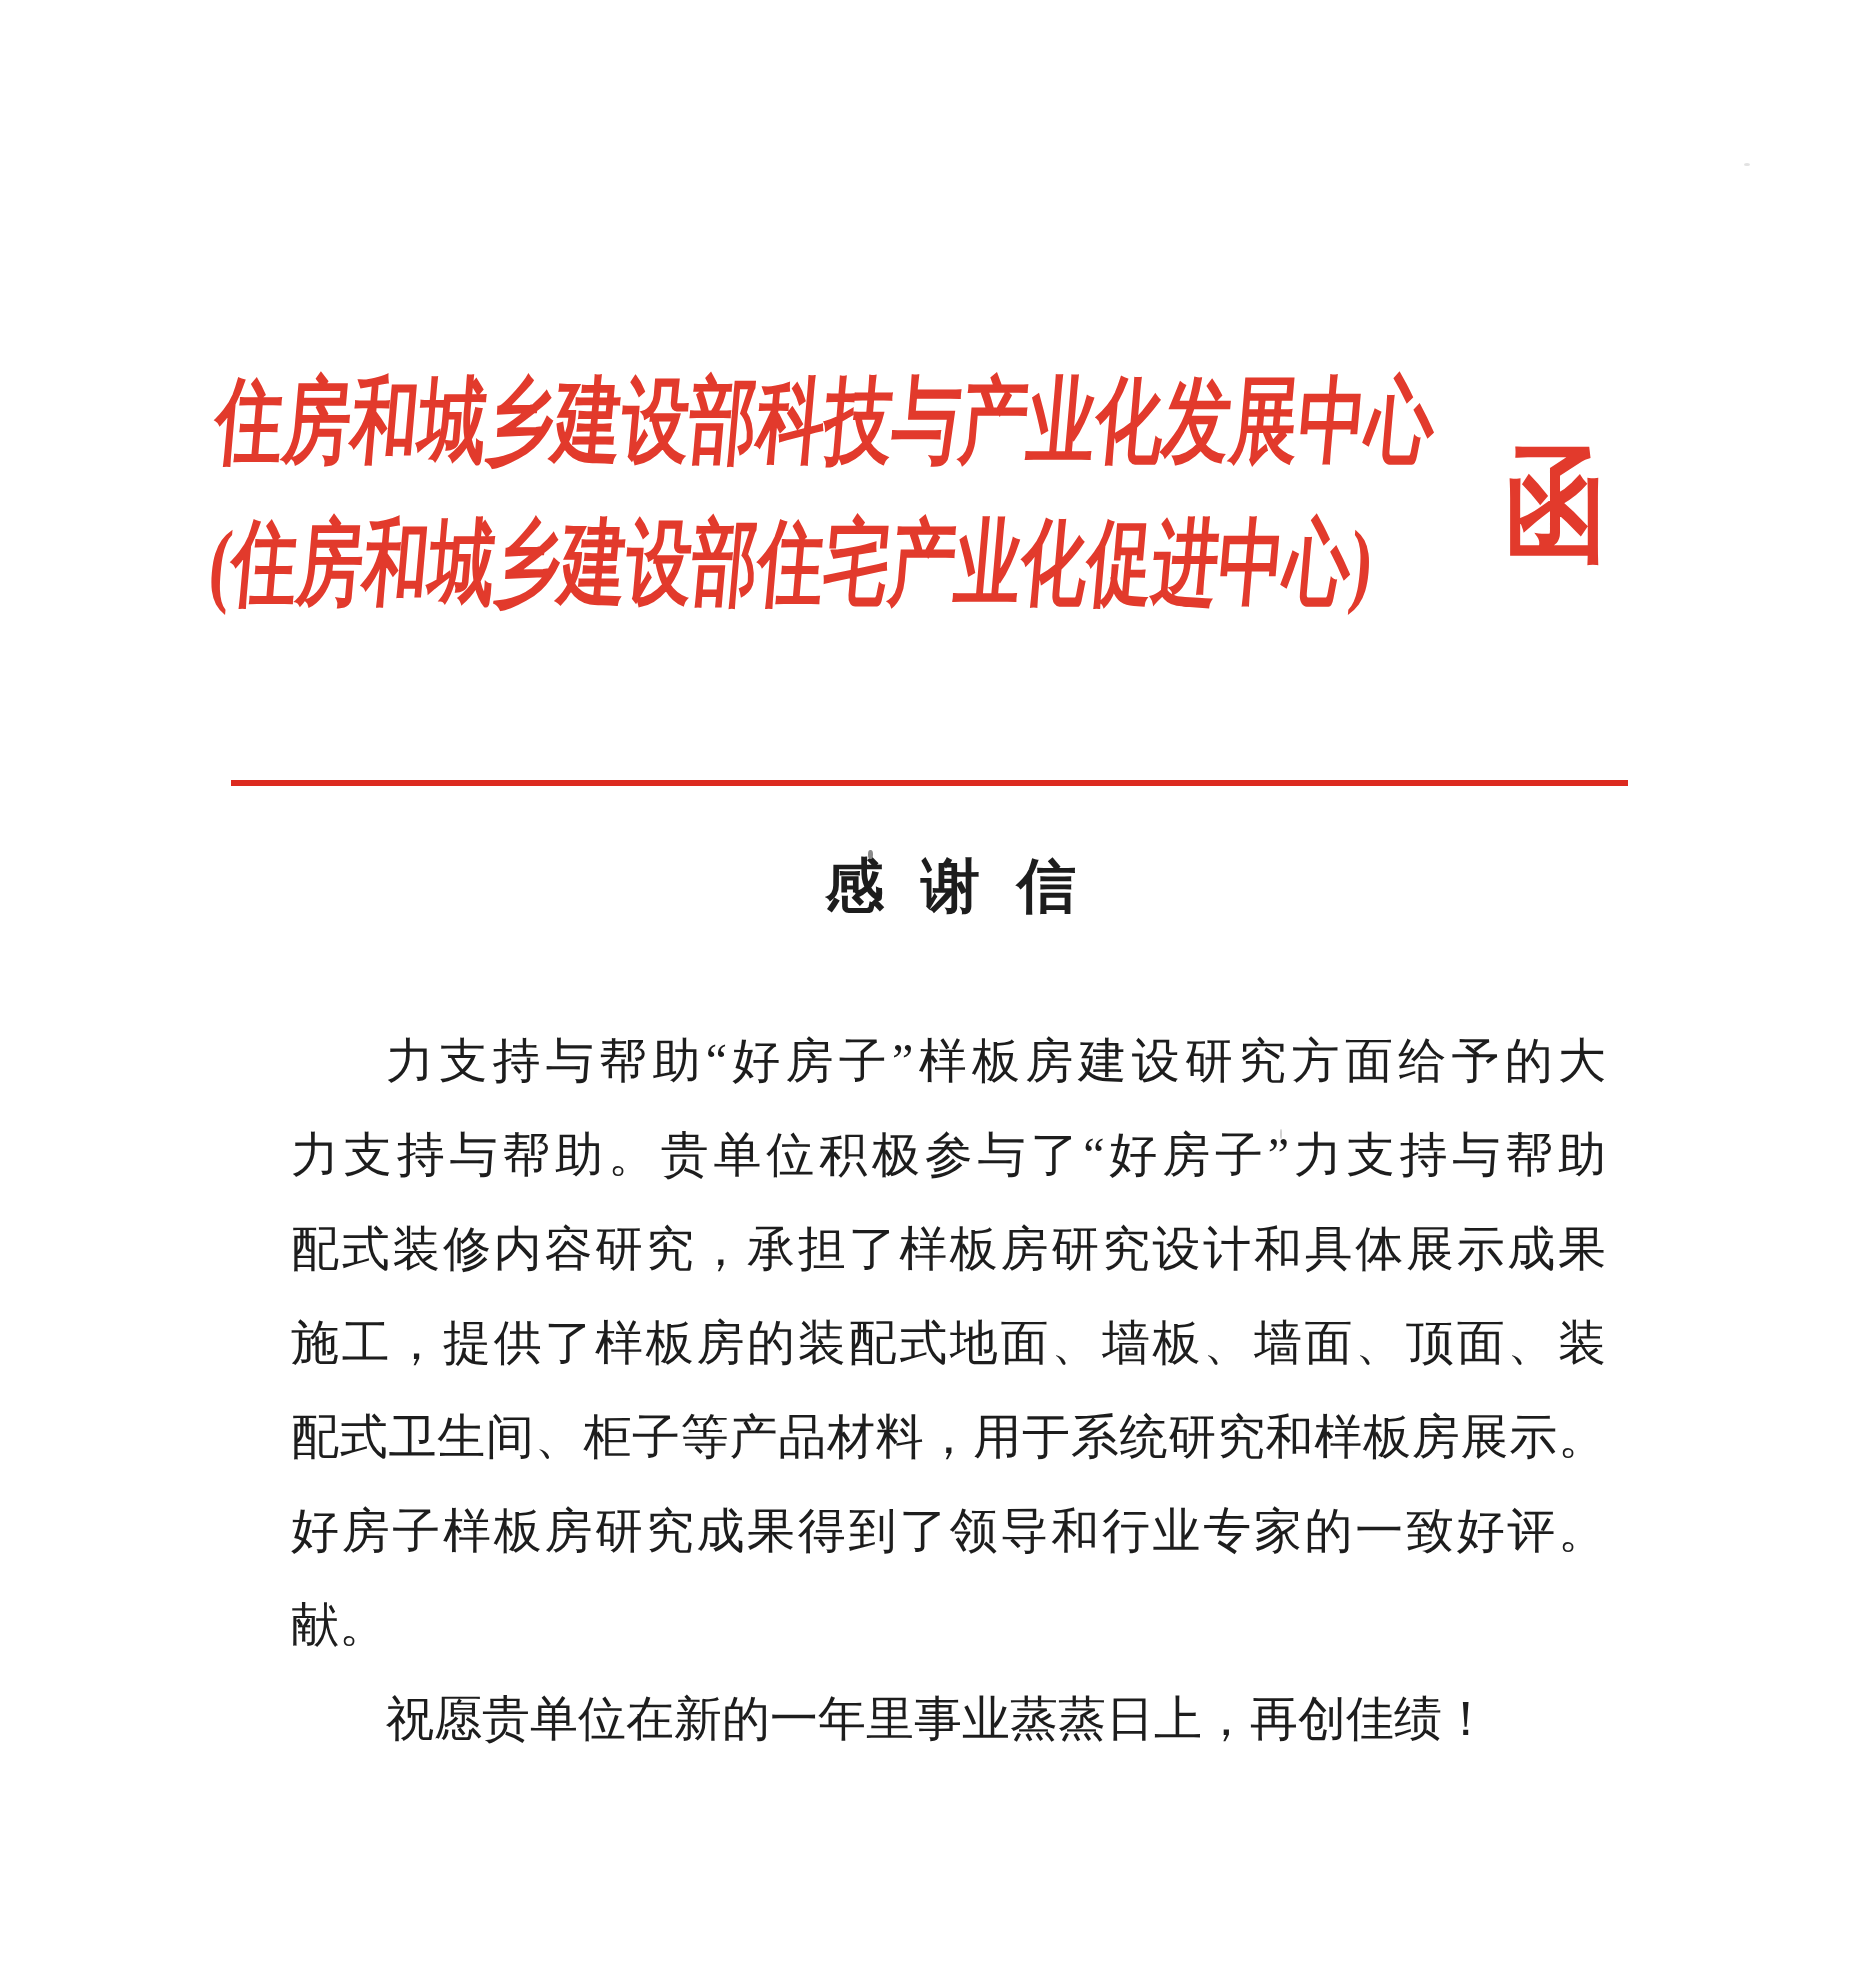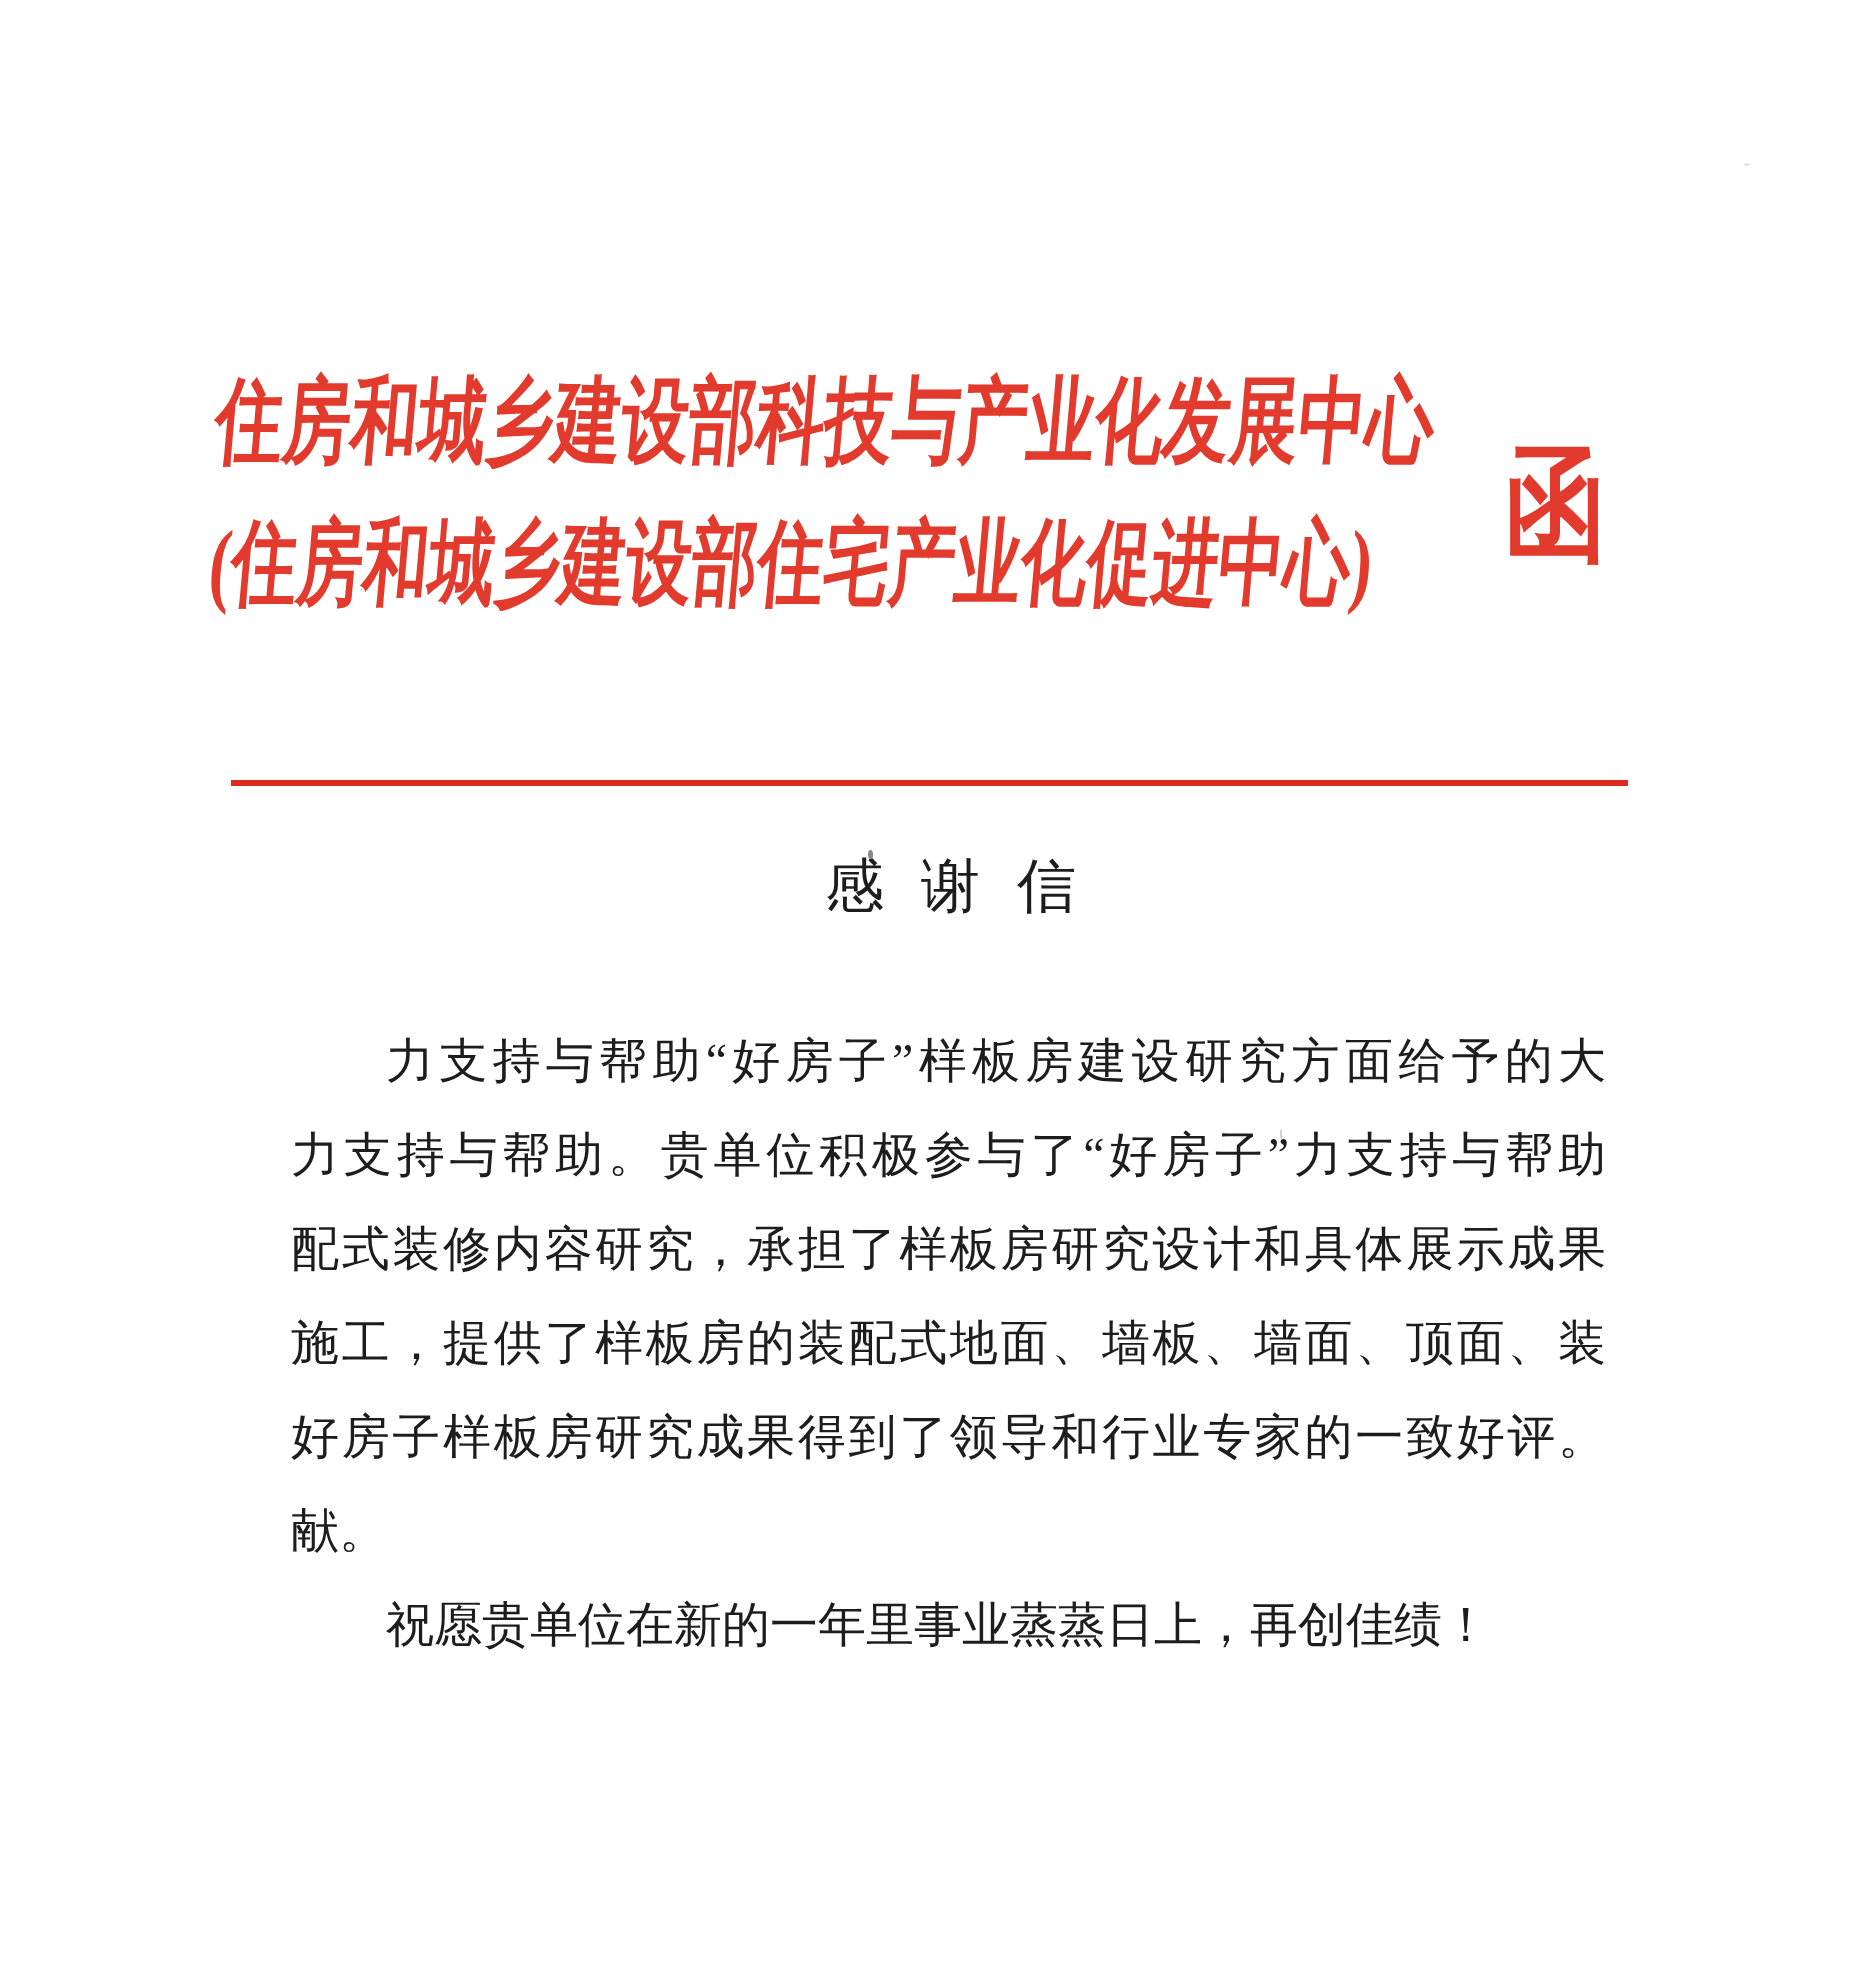--- a/index.html
+++ b/index.html
@@ -24,21 +24,21 @@
     font-size:126px;line-height:1;font-weight:700;
     color:#e23a2c;transform-origin:left top;transform:scaleX(0.80);
   }
   .red-rule{
     position:absolute;left:231px;top:780px;
     width:1397px;height:5.5px;background:#dc2a1f;
   }
   
   .letter-title{
     position:absolute;left:825px;top:857px;
-    font-size:59px;line-height:59px;font-weight:400;
+    font-size:59px;line-height:59px;font-weight:700;
     letter-spacing:37px;color:#1d1d1d;white-space:nowrap;
   }
   
   .body-block{
     position:absolute;left:291px;top:1014px;width:1315px;
     color:#1d1d1d;
   }
   .body-line{
     height:94px;line-height:94px;font-size:48px;
     white-space:nowrap;
@@ -64,20 +64,21 @@
   <div class="doc-type">函</div>
   <div class="red-rule"></div>
 
   <div class="letter-title">感谢信</div>
 
   <div class="body-block">
     <div class="body-line fill indent">力支持与帮助“好房子”样板房建设研究方面给予的大</div>
     <div class="body-line fill">力支持与帮助。贵单位积极参与了“好房子”力支持与帮助</div>
     <div class="body-line fill">配式装修内容研究，承担了样板房研究设计和具体展示成果</div>
     <div class="body-line fill">施工，提供了样板房的装配式地面、墙板、墙面、顶面、装</div>
+    <div class="body-line fill">配式卫生间、柜子等产品材料，用于系统研究和样板房展示。</div>
     <div class="body-line fill">好房子样板房研究成果得到了领导和行业专家的一致好评。</div>
     <div class="body-line">献。</div>
     <div class="body-line indent">祝愿贵单位在新的一年里事业蒸蒸日上，再创佳绩！</div>
   </div>
 
   <div class="speck s1"></div>
   <div class="speck s2"></div>
   <div class="speck s3"></div>
 
 </div>

